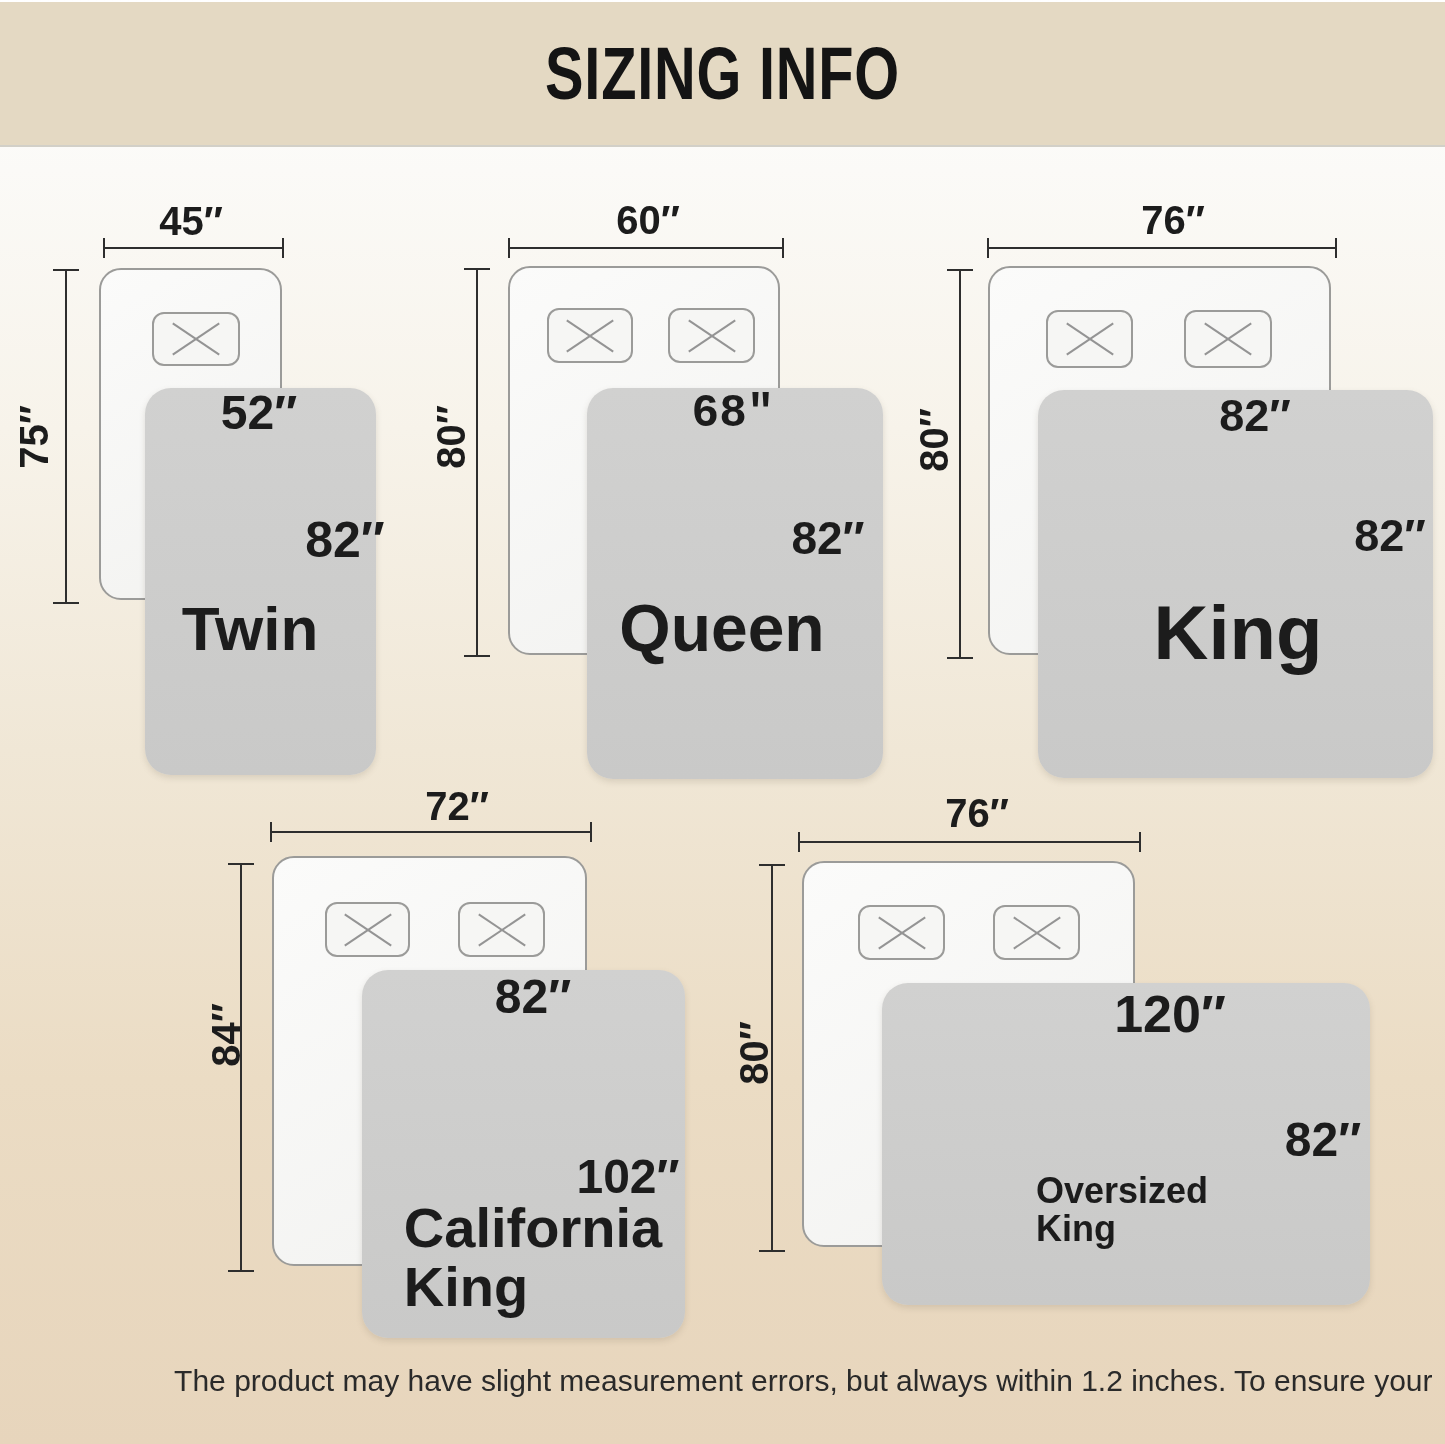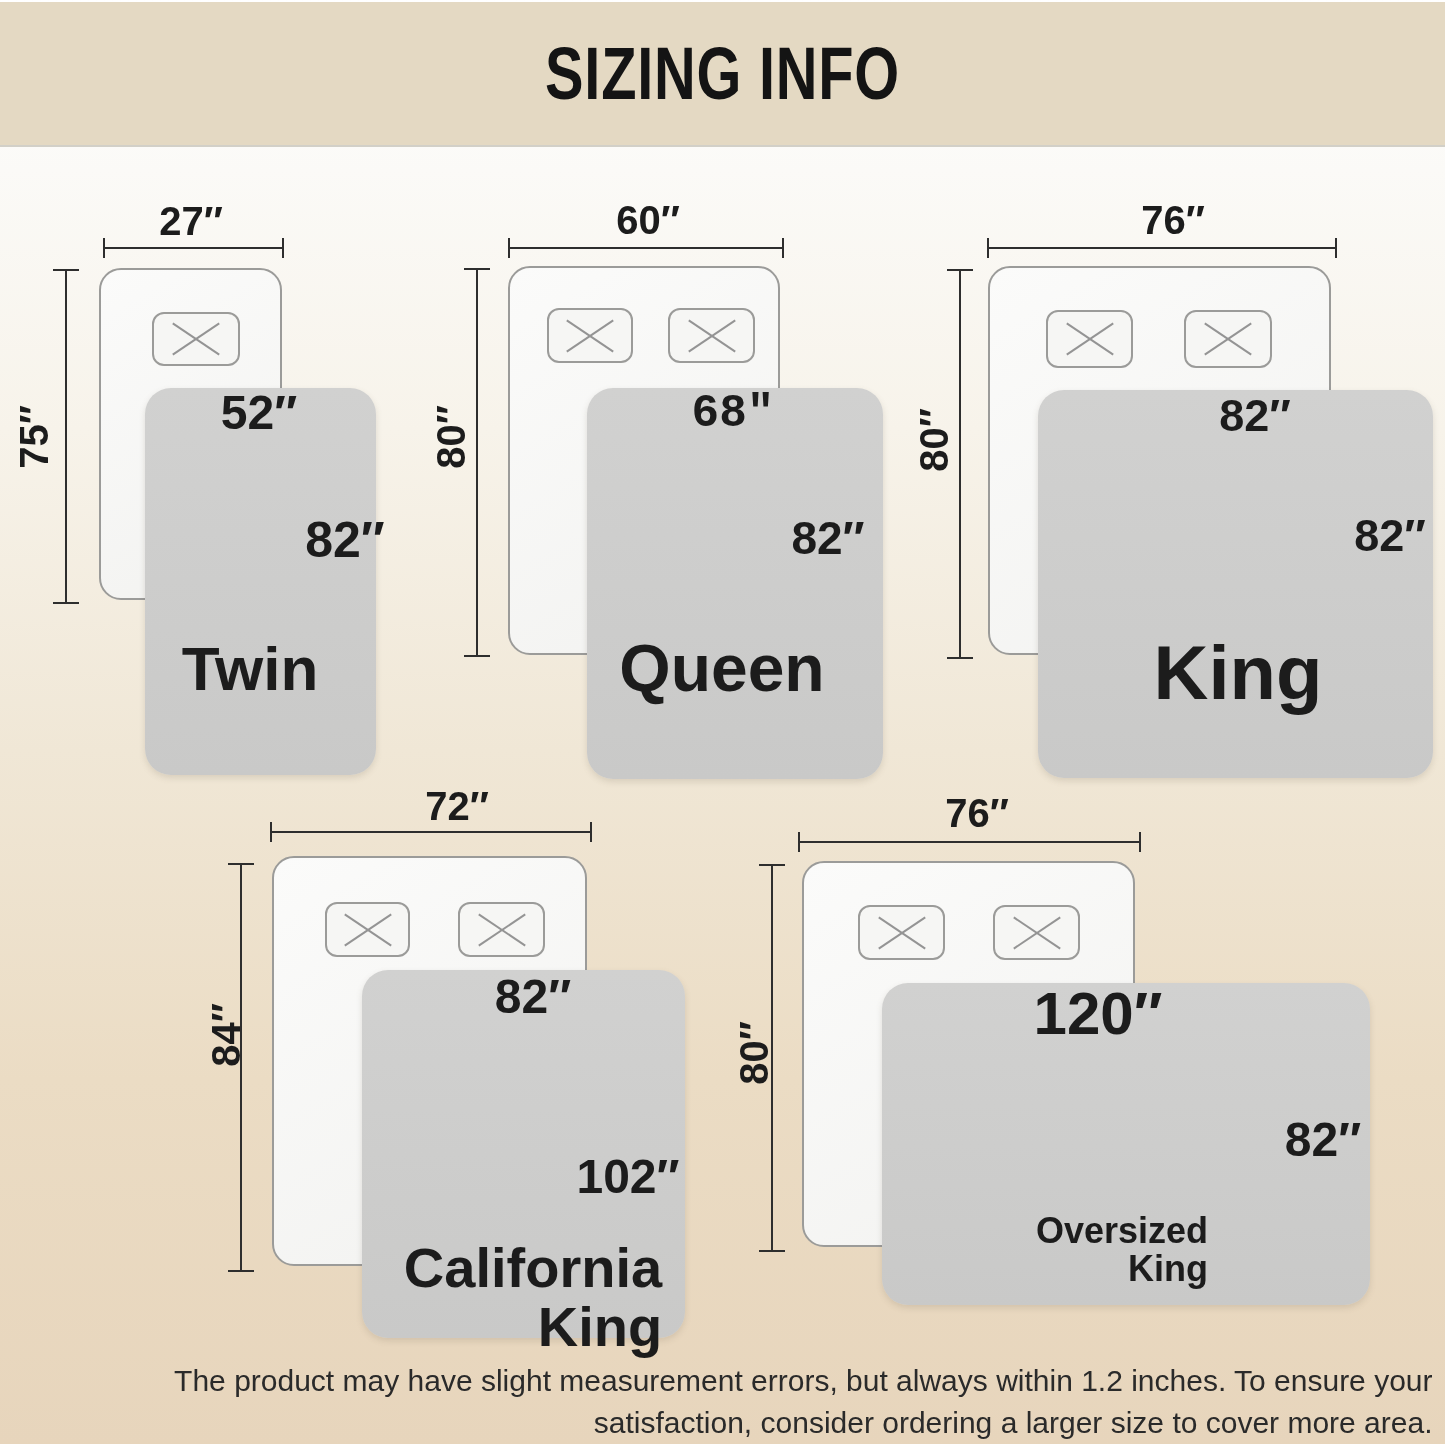--- a/index.html
+++ b/index.html
@@ -43,21 +43,21 @@
     content:"";position:absolute;left:50%;top:50%;width:56px;height:2px;background:#949494;
   }
   .xmark::before{transform:translate(-50%,-50%) rotate(34deg);}
   .xmark::after{transform:translate(-50%,-50%) rotate(-34deg);}
   .blanket{
     position:absolute;border-radius:26px;
     background:linear-gradient(180deg,#d1d1d0 0%,#c9c9c8 100%);
     box-shadow:0 3px 6px rgba(110,100,85,0.18);
   }
   .bw,.bl{font-size:48px;}
-  .size-name{text-align:right;white-space:pre-line;line-height:1.05;margin-top:40px;}
+  .size-name{text-align:left;white-space:pre-line;line-height:1.05;}
   
   .g0 .hdim{left:103px;top:238px;width:177px;}
   .g0 .hlbl{left:191px;top:221px;}
   .g0 .vdim{left:53px;top:269px;height:331px;}
   .g0 .vlbl{left:34px;top:437px;}
   .g0 .bed{left:99px;top:268px;width:183px;height:332px;}
   .g0 .p1{left:51px;top:42px;width:88px;height:54px;}
   .g0 .blanket{left:145px;top:388px;width:231px;height:387px;}
   .g0 .bw{left:259px;top:413px;font-size:48px;}
   .g0 .bl{left:345px;top:540px;font-size:50px;}
@@ -100,41 +100,41 @@
   .g3 .size-name{left:533px;top:1258px;font-size:56px;}
   
   .g4 .hdim{left:798px;top:832px;width:339px;}
   .g4 .hlbl{left:977px;top:813px;}
   .g4 .vdim{left:759px;top:864px;height:384px;}
   .g4 .vlbl{left:754px;top:1053px;}
   .g4 .bed{left:802px;top:861px;width:333px;height:386px;}
   .g4 .p1{left:54px;top:42px;width:87px;height:55px;}
   .g4 .p2{left:189px;top:42px;width:87px;height:55px;}
   .g4 .blanket{left:882px;top:983px;width:488px;height:322px;}
-  .g4 .bw{left:1098px;top:1014px;font-size:60px;}
+  .g4 .bw{left:1170px;top:1014px;font-size:52px;}
   .g4 .bl{left:1323px;top:1140px;}
   .g4 .size-name{left:1122px;top:1210px;font-size:36px;}
   
   .footer{
     position:absolute;left:50%;top:1360px;transform:translateX(-50%);
     width:1420px;text-align:right;color:#2a2a2a;font-size:30px;line-height:42px;
   }
   .footer .fl{display:block;}
 </style>
 </head>
 <body>
 
 <div class="canvas">
 
   <div class="banner">
     <div class="title">SIZING INFO</div>
   </div>
 
   <div class="group g0">
-    <div class="lbl hlbl">27″</div>
+    <div class="lbl hlbl">45″</div>
     <div class="hdim"></div>
     <div class="lbl vlbl">75″</div>
     <div class="vdim"></div>
     <div class="bed">
       <div class="pillow p1">
           <span class="xmark"></span>
         </div>
     </div>
     <div class="blanket"></div>
     <div class="lbl bw">52″</div>
@@ -215,16 +215,15 @@
     </div>
     <div class="blanket"></div>
     <div class="lbl bw">120″</div>
     <div class="lbl bl">82″</div>
     <div class="lbl size-name">Oversized
 King</div>
   </div>
 
   <div class="footer">
     <span class="fl">The product may have slight measurement errors, but always within 1.2 inches. To ensure your</span>
-    <span class="fl">satisfaction, consider ordering a larger size to cover more area.</span>
   </div>
 
 </div>
 
 </body></html>

